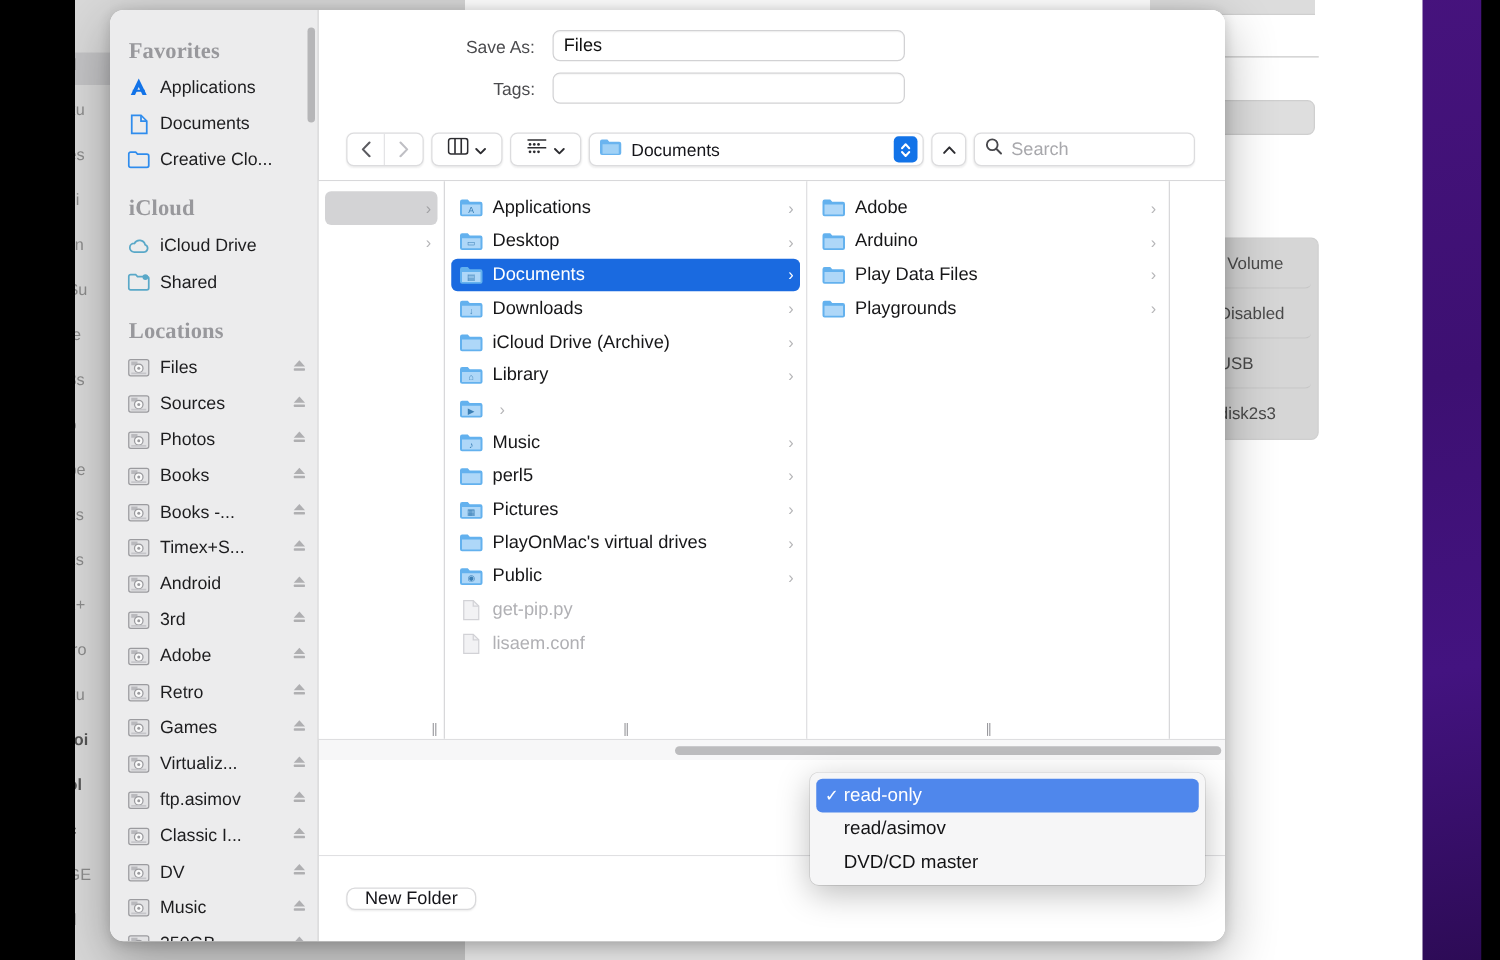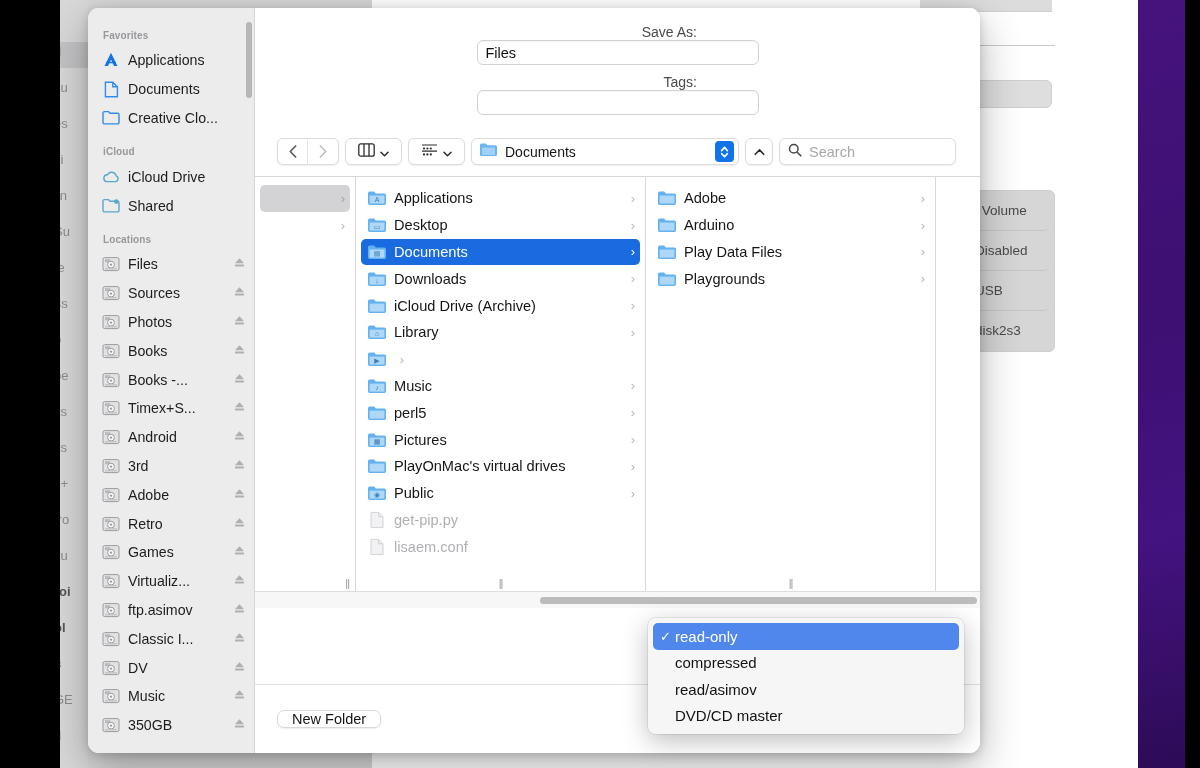--- a/index.html
+++ b/index.html
@@ -69,22 +69,22 @@
   }
   .sheet-grid { display: flex; height: 100%; }
 
   
   .sidebar {
     width: 167px; flex: none; background: #ececed;
     border-right: 1px solid #d6d6d7;
     position: relative; padding-top: 22px; overflow: hidden;
   }
   .sb-head {
-    font-size: 10px; font-weight: 700; color: #98989c;
-    padding: 0 0 5px 15px; letter-spacing: 0.1px;
+    font-size: 18px; font-weight: 700; color: #98989c;
+    padding: 0 0 5px 15px; letter-spacing: 0.1px; font-family: Liberation Serif, serif;
   }
   .sb-gap { height: 14px; }
   .sb-item {
     display: flex; align-items: center; height: 28.8px;
     padding: 0 8px 0 13px; font-size: 14.2px; color: #1d1d1f;
     white-space: nowrap;
   }
   .sb-ico { width: 20px; flex: none; display: flex; align-items: center;
             justify-content: center; margin-right: 7px; }
   .sb-label { flex: 1; overflow: hidden; text-overflow: ellipsis; }
@@ -92,21 +92,21 @@
   .sb-scroll {
     position: absolute; right: 2.5px; top: 14px; width: 6px; height: 76px;
     background: #b6b6b8; border-radius: 3px;
   }
 
   
   .main { flex: 1; display: flex; flex-direction: column; min-width: 0;
           background: #fff; }
 
   .fields { padding: 16px 0 10px 0; background: #fff; }
-  .field-row { display: flex; align-items: center; margin-bottom: 9px; flex-direction: column; }
+  .field-row { display: flex; align-items: center; margin-bottom: 9px; }
   .field-label {
     width: 187px; text-align: right; padding-right: 14px;
     font-size: 14px; color: #4b4b4e;
   }
   .field-input {
     width: 282px; height: 25px; border: 1px solid #d2d2d4;
     border-radius: 6px; background: #fff; font-size: 14.5px;
     padding: 0 8px; color: #111; outline: none;
     box-shadow: 0 1px 1px rgba(0,0,0,0.035) inset;
     font-family: "Liberation Sans", sans-serif;
@@ -955,24 +955,20 @@
   </div>
 
   <div class="menu">
     <div id="menu-body">
         <div class="mi on">
           <span class="ck">✓</span>
           <span>read-only</span>
         </div>
         <div class="mi">
           <span class="ck"></span>
-          <span>compressed</span>
-        </div>
-        <div class="mi">
-          <span class="ck"></span>
           <span>read/asimov</span>
         </div>
         <div class="mi">
           <span class="ck"></span>
           <span>DVD/CD master</span>
         </div>
       </div>
   </div>
 
 </div>

